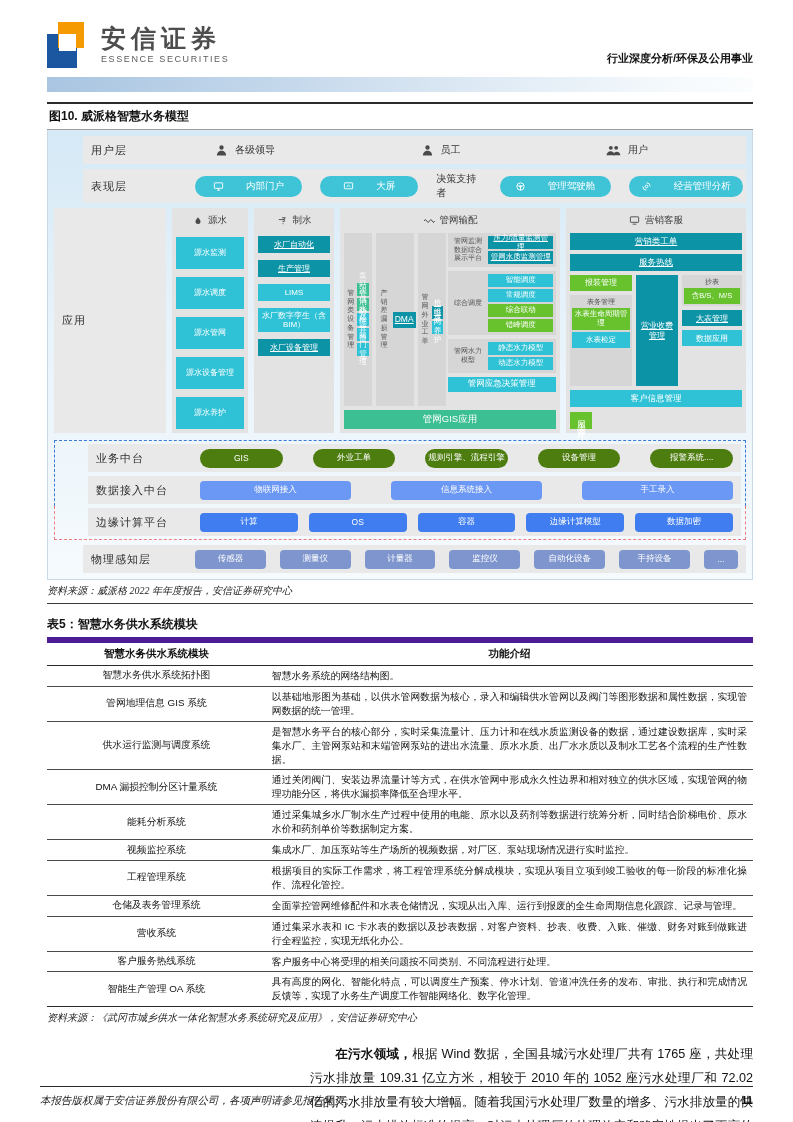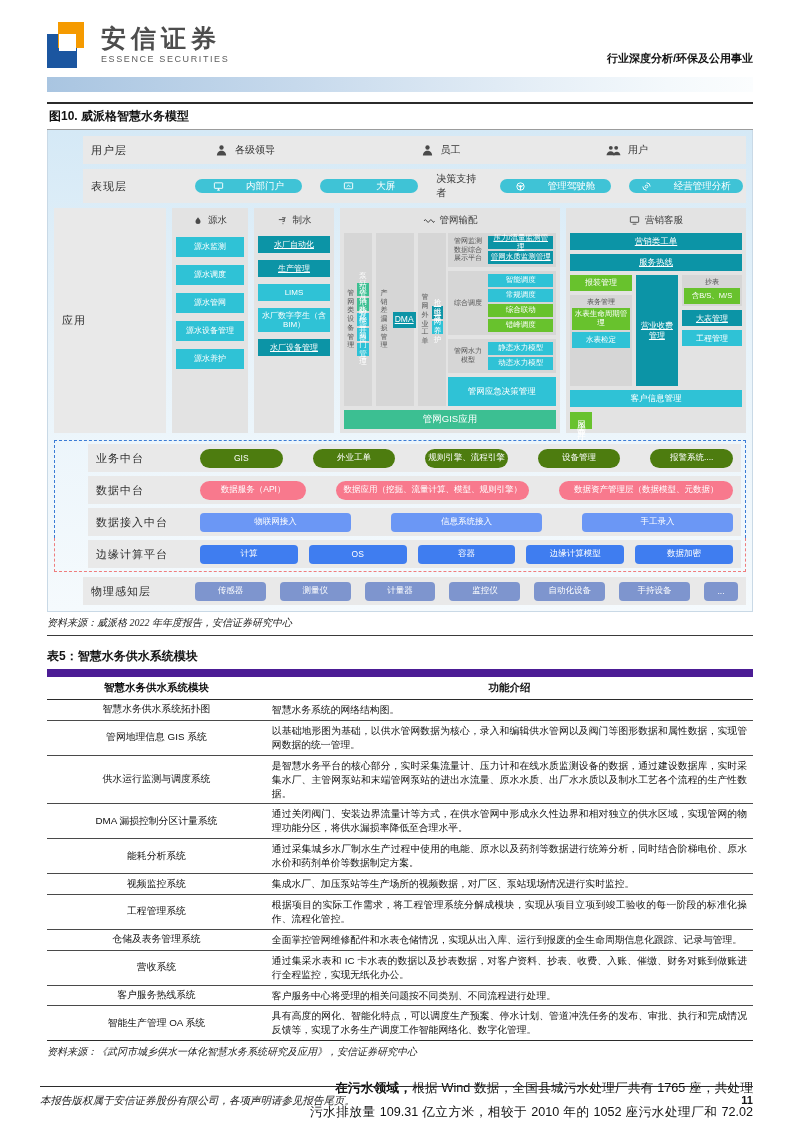--- a/index.html
+++ b/index.html
@@ -22,50 +22,50 @@
   
   .fig-title{margin-top:10px;border-top:2px solid #2b2b2b;border-bottom:1px solid #9c9c9c;padding:4px 2px;font-size:12px;font-weight:bold;color:#111;}
   .fig-box{border:1px solid #c9d9e6;border-top:none;background:linear-gradient(180deg,#d5e9f6 0%,#e8f3fa 45%,#f5fafd 100%);padding:6px;}
 
   .band{display:flex;align-items:center;background:#e9e9e9;min-height:22px;padding:3px 8px;margin-top:5px;margin-left:29px;}
   .band:first-child{margin-top:0;}
   .band-label{width:104px;flex:none;font-size:11px;color:#2e2e2e;letter-spacing:1px;}
   .users{flex:1;display:flex;align-items:center;justify-content:space-between;padding:0 90px 0 20px;}
   .user-item{display:flex;align-items:center;gap:7px;font-size:10px;color:#333;}
   .pills{flex:1;display:flex;align-items:center;gap:18px;}
-  .pill{display:inline-flex;align-items:center;justify-content:center;gap:22px;background:#3fc3d6;color:#fff;border-radius:12px;height:14px;font-size:9.5px;padding:0 10px;}
+  .pill{display:inline-flex;align-items:center;justify-content:center;gap:22px;background:#3fc3d6;color:#fff;border-radius:12px;height:21px;font-size:9.5px;padding:0 10px;}
   .pill.w1{width:96px;}.pill.w2{width:86px;}.pill.w3{width:100px;}.pill.w4{width:104px;}
   .mid-txt{font-size:10px;color:#333;}
 
   
   .app-row{display:flex;align-items:stretch;gap:6px;margin-top:5px;}
   .app-label{width:104px;flex:none;background:#e9e9e9;display:flex;align-items:center;padding-left:8px;font-size:11px;letter-spacing:1px;color:#2e2e2e;}
   .panel{background:#e3e3e3;padding:4px;box-sizing:border-box;flex-direction:column;}
   .panel-head{height:17px;display:flex;align-items:center;justify-content:center;gap:5px;font-size:9.5px;color:#3c3c3c;}
   .tile{display:flex;align-items:center;justify-content:center;color:#fff;font-size:8px;line-height:1.15;text-align:center;padding:1px 2px;box-sizing:border-box;}
   .cyan{background:#2fc2d6;}
   .dark{background:#0c94a6;text-decoration:underline;}
   .emerald{background:#3cbf92;}
   .lime{background:#68c22d;}
   .col-sw{width:76px;flex:none;display:flex;flex-direction:column;gap:8px;}
-  .col-sw .tile{height:20px;}
+  .col-sw .tile{height:32px;}
   .col-zs{width:80px;flex:none;display:flex;flex-direction:column;gap:7px;}
   .col-zs .tile{height:17px;}
   .col-zs .tile.tall{height:24px;}
 
   .col-net{width:220px;flex:none;display:flex;flex-direction:column;gap:4px;}
   .net-cols{display:flex;gap:4px;flex:1;}
   .net-l{width:47%;display:flex;flex-direction:row;gap:4px;}
   .net-r{flex:1;display:flex;flex-direction:column;gap:4px;}
   .grp{display:flex;align-items:center;background:#d6d6d6;padding:3px;gap:3px;}
   .g-label{width:34%;flex:none;font-size:7px;color:#555;text-align:center;line-height:1.25;}
   .g-tiles{flex:1;display:flex;flex-direction:column;gap:2px;}
   .g-tiles .tile{height:13px;font-size:7.5px;}
   .g-tiles .tile.h16{height:16px;font-size:8.5px;}
-  .wide-tile{height:29px;font-size:8.5px;}
+  .wide-tile{height:15px;font-size:8.5px;font-family:Liberation Mono, monospace;}
   .gis-bar{height:19px;font-size:9.5px;}
 
   .col-mkt{flex:1;display:flex;gap:5px;}
   .mkt-main{flex:1;display:flex;flex-direction:column;gap:4px;}
   .mkt-main .rowt{height:17px;font-size:8.5px;}
   .mkt-mid{display:flex;gap:4px;flex:1;}
   .mcol-a{width:36%;display:flex;flex-direction:column;gap:4px;}
   .mcol-b{width:42px;flex:none;}
   .mcol-b .tile{height:100%;font-size:8px;}
   .mcol-c{flex:1;display:flex;flex-direction:column;gap:4px;}
@@ -90,21 +90,21 @@
   .blue2{background:#3f7df0;}
   .slate{background:#7e95ce;}
   .gap30{gap:30px;}.gap40{gap:40px;}.gap26{gap:11px;}.gap14{gap:14px;}
   .dots{flex:0 0 34px;}
 
   .src-line{font-family:"Liberation Serif","DejaVu Serif",serif;font-style:italic;font-size:10px;color:#222;padding:4px 0 5px;border-bottom:1.5px solid #3a3a3a;}
   .src-line2{font-family:"Liberation Serif","DejaVu Serif",serif;font-style:italic;font-size:10px;color:#222;padding:4px 0 5px;}
 
   
   .tbl-title{margin-top:12px;font-size:12px;font-weight:bold;color:#111;padding-bottom:4px;}
-  table.mods{width:100%;border-collapse:collapse;border-top:8px solid #4c1d95;}
+  table.mods{width:100%;border-collapse:collapse;border-top:6px solid #4c1d95;}
   table.mods th{font-size:10.5px;font-weight:bold;color:#111;padding:4px 2px;border-bottom:1px solid #2b2b2b;text-align:center;}
   table.mods td{border-bottom:1px solid #4a4a4a;font-size:9.8px;color:#111;padding:3px 6px;vertical-align:middle;}
   td.m{width:31%;text-align:center;}
   td.d{text-align:justify;line-height:1.42;}
   table.mods tr:last-child td{border-bottom:1.5px solid #2b2b2b;}
 
   
   .body-para{margin:12px 0 0 263px;width:443px;font-size:12.6px;line-height:24px;text-align:justify;color:#111;text-indent:2em;}
   .body-para b{font-weight:bold;}
 
@@ -321,48 +321,40 @@
             </div>
             <div class="mcol-b">
               <div class="tile dark">营业收费管理</div>
             </div>
             <div class="mcol-c">
               <div class="sub-grp" style="flex:none;">
                 <div class="sub-label">抄表</div>
                 <div class="tile lime t18">含B/S、M/S</div>
               </div>
               <div class="tile dark t18">大表管理</div>
-              <div class="tile cyan t18">工程管理</div>
+              <div class="tile cyan t18">数据应用</div>
             </div>
           </div>
           <div class="tile cyan rowt">客户信息管理</div>
         </div>
         <div class="tile lime online-bar">
           <span class="v-text">网上营业厅</span>
         </div>
       </div>
     </div>
 
     <div class="dash-blue">
       <div class="band">
         <div class="band-label">业务中台</div>
         <div class="pills gap30">
           <span class="oval orange">GIS</span>
           <span class="oval orange">外业工单</span>
           <span class="oval orange">规则引擎、流程引擎</span>
           <span class="oval orange">设备管理</span>
           <span class="oval orange">报警系统....</span>
-        </div>
-      </div>
-      <div class="band">
-        <div class="band-label">数据中台</div>
-        <div class="pills gap30">
-          <span class="oval pink" style="flex:1.1">数据服务（API）</span>
-          <span class="oval pink" style="flex:2">数据应用（挖掘、流量计算、模型、规则引擎）</span>
-          <span class="oval pink" style="flex:1.8">数据资产管理层（数据模型、元数据）</span>
         </div>
       </div>
       <div class="band">
         <div class="band-label">数据接入中台</div>
         <div class="pills gap40">
           <span class="rectbtn blue">物联网接入</span>
           <span class="rectbtn blue">信息系统接入</span>
           <span class="rectbtn blue">手工录入</span>
         </div>
       </div>

